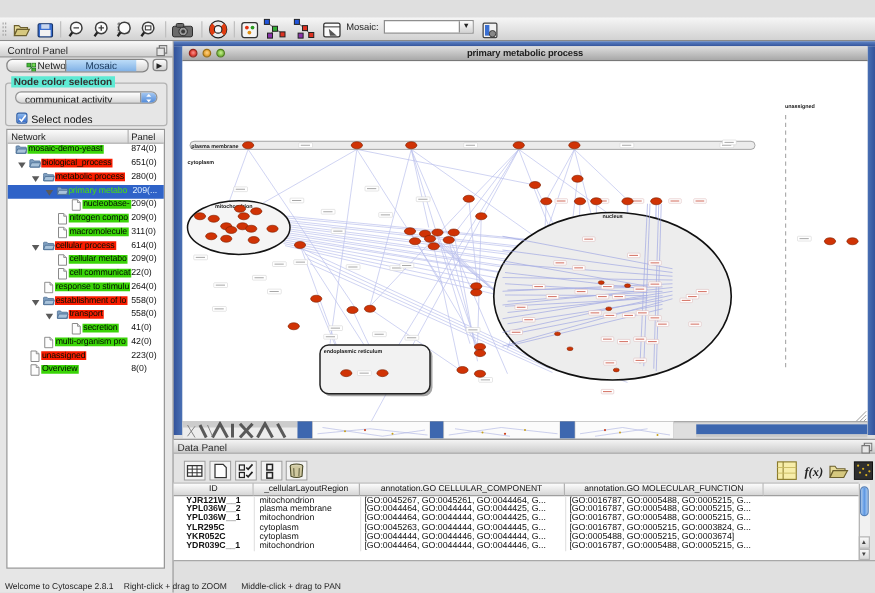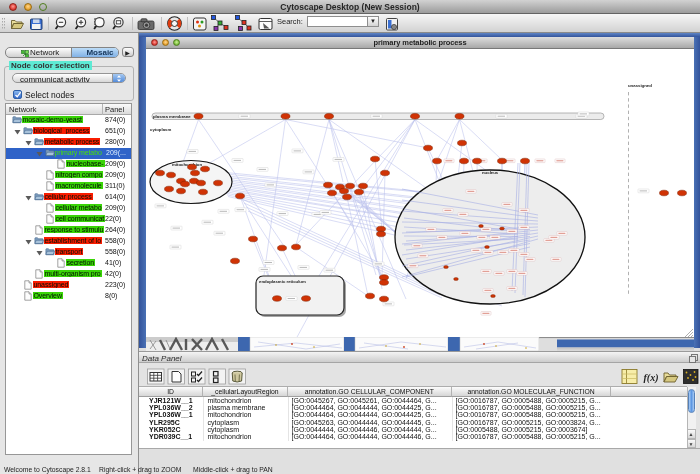--- a/index.html
+++ b/index.html
@@ -1,26 +1,20 @@
 <!DOCTYPE html>
 <html><head><meta charset="utf-8"><title>Cytoscape Desktop (New Session)</title>
 <style>
 *{margin:0;padding:0;box-sizing:border-box;}
 html,body{width:700px;height:474px;overflow:hidden;}
 body{font-family:"Liberation Sans",sans-serif;background:#dcdcdc;}
 .a{position:absolute;}
 </style></head><body>
 <div class="a" style="left:0;top:0;width:700px;height:474px;background:#dfdfdf;">
 
-<div class="a" style="left:0;top:0;width:700px;height:14px;background:linear-gradient(#d2d2d2,#9b9b9b);border-bottom:1px solid #636363;">
-  <div class="a" style="left:9px;top:3px;width:8px;height:8px;border-radius:50%;background:radial-gradient(circle at 3px 2.5px,#ff9a93,#dd3f36 60%,#a52018);border:0.5px solid #92241c;"></div>
-  <div class="a" style="left:24px;top:3px;width:8px;height:8px;border-radius:50%;background:radial-gradient(circle at 3px 2.5px,#ffd78e,#e8a434 60%,#b5770f);border:0.5px solid #9a6d13;"></div>
-  <div class="a" style="left:39px;top:3px;width:8px;height:8px;border-radius:50%;background:radial-gradient(circle at 3px 2.5px,#cdf294,#7fc143 60%,#4e8f1d;);border:0.5px solid #4f7d1d;"></div>
-  <div class="a" style="left:0;top:1.5px;width:700px;text-align:center;font-size:8.5px;font-weight:bold;color:#262626;">Cytoscape Desktop (New Session)</div>
-</div>
 
 <div class="a" style="left:0;top:14px;width:700px;height:19px;background:linear-gradient(#f6f6f6,#d2d2d2);border-bottom:1px solid #8a8a8a;"></div>
 <svg class="a" style="left:0;top:14px;" width="405" height="19" viewBox="0 0 405 19">
   <g stroke="#aaaaaa" stroke-width="1" stroke-dasharray="1.5,1.5">
     <line x1="2.5" y1="4" x2="2.5" y2="15"></line>
         <line x1="4.5" y1="4" x2="4.5" y2="15"></line>
   </g>
   <g stroke="#c0c0c0" stroke-width="1">
     <line x1="48.5" y1="3" x2="48.5" y2="16"></line>
         <line x1="132.5" y1="3" x2="132.5" y2="16"></line>
@@ -107,37 +101,44 @@
   <line x1="259" y1="7.5" x2="272" y2="7.5" stroke="#333" stroke-width="0.8"></line>
   <path d="M263,9 L269.5,14.5 L264,14.5 Z" fill="#555"></path>
       </g>
 
   <g>
         <rect x="386.5" y="4.5" width="11" height="11.5" rx="1" fill="#f2f2f2" stroke="#444" stroke-width="1"></rect>
   <rect x="388" y="6" width="3.5" height="8.5" fill="#3a6fd2"></rect>
   <circle cx="394" cy="13" r="2.6" fill="#888" stroke="#333" stroke-width="0.7"></circle>
       </g>
 </svg>
-<div class="a" style="left:277px;top:17px;font-size:7.5px;color:#1c1c1c;">Search:</div>
+<div class="a" style="left:277px;top:17px;font-size:7.5px;color:#1c1c1c;">Mosaic:</div>
 <div class="a" style="left:307px;top:15.5px;width:72px;height:11px;border:1px solid #8e8e8e;background:#fff;">
   <div class="a" style="right:0;top:0;width:11px;height:9px;background:linear-gradient(#fdfdfd,#d3d3d3);border-left:1px solid #8e8e8e;color:#222;font-size:6px;text-align:center;line-height:9px;">▼</div>
 </div>
 
 <div class="a" style="left:0;top:33px;width:139px;height:441px;background:#e6e6e6;border-right:1px solid #8f8f8f;"></div>
+<div class="a" style="left:0;top:33px;width:138px;height:13px;background:linear-gradient(#fafafa,#cfcfcf);border-bottom:1px solid #979797;">
+  <div class="a" style="left:6px;top:2.5px;font-size:8px;color:#2a2a2a;">Control Panel</div>
+  <svg class="a" style="left:125px;top:2.5px" width="9" height="9" viewBox="0 0 9 9">
+    <rect x="2.5" y="0.5" width="6" height="6" fill="none" stroke="#777" stroke-width="1"></rect>
+    <rect x="0.5" y="2.5" width="6" height="6" fill="#e6e6e6" stroke="#777" stroke-width="1"></rect>
+  </svg>
+</div>
 
 <div class="a" style="left:5px;top:46.5px;width:114px;height:11px;border:1px solid #848484;border-radius:5px;overflow:hidden;background:linear-gradient(#fefefe,#d0d0d0);">
   <div class="a" style="left:24px;top:0;width:34px;height:11px;font-size:8px;color:#222;line-height:10px;">Network</div>
   <svg class="a" style="left:15px;top:2px;" width="8" height="8" viewBox="0 0 8 8">
     <line x1="2" y1="2" x2="6" y2="6" stroke="#2a8a2a" stroke-width="0.8"></line>
         <line x1="6" y1="2" x2="2" y2="6" stroke="#2a8a2a" stroke-width="0.8"></line>
     <rect x="0.5" y="0.5" width="3" height="3" fill="#44bb33" stroke="#1d6e1d" stroke-width="0.6"></rect>
     <rect x="4.5" y="4.5" width="3" height="3" fill="#44bb33" stroke="#1d6e1d" stroke-width="0.6"></rect>
     <rect x="4.5" y="0.5" width="3" height="3" fill="#77dd55" stroke="#1d6e1d" stroke-width="0.6"></rect>
   </svg>
-  <div class="a" style="left:65px;top:0;width:57px;height:11px;background:linear-gradient(#bcdcf8,#74a8e2);border-left:1px solid #848484;font-size:8px;font-weight:bold;color:#16365a;text-align:center;line-height:10px;">Mosaic</div>
+  <div class="a" style="left:46px;top:0;width:57px;height:11px;background:linear-gradient(#bcdcf8,#74a8e2);border-left:1px solid #848484;font-size:8px;font-weight:normal;color:#16365a;text-align:center;line-height:10px;">Mosaic</div>
 </div>
 <div class="a" style="left:121.5px;top:47px;width:12px;height:10px;border:1px solid #848484;border-radius:3px;background:linear-gradient(#fdfdfd,#cfcfcf);color:#222;font-size:6px;text-align:center;line-height:10px;">▶</div>
 
 <div class="a" style="left:4px;top:65.5px;width:130px;height:35px;border:1px solid #b2b2b2;border-radius:3px;"></div>
 <div class="a" style="left:9px;top:61px;background:#5eead4;padding:0 2px;font-size:8px;font-weight:bold;color:#333;">Node color selection</div>
 
 <div class="a" style="left:12px;top:72.5px;width:114px;height:10.5px;border:1px solid #959595;border-radius:5px;background:linear-gradient(#ffffff,#d7d7d7);overflow:hidden;">
   <div class="a" style="left:7px;top:1px;font-size:8px;color:#111;">communicat activity</div>
   <div class="a" style="right:0;top:0;width:13px;height:10.5px;background:linear-gradient(#a6c9f2,#3e7cd4);border-left:1px solid #959595;">
     <svg width="12" height="9" viewBox="0 0 12 9" style="display:block">
@@ -694,21 +695,21 @@
         <circle cx="146" cy="7" r="0.9"></circle>
         <circle cx="258" cy="10" r="0.9"></circle>
         <circle cx="338" cy="7" r="0.9"></circle>
       </g>
   <rect x="411" y="2.5" width="137" height="8" fill="#3d67af"></rect>
   <rect x="411" y="10.5" width="137" height="2" fill="#c9c9c9"></rect>
 </svg>
 
 <div class="a" style="left:139px;top:351px;width:561px;height:97px;background:#e3e3e3;border-top:1px solid #9a9a9a;"></div>
 <div class="a" style="left:139px;top:352px;width:561px;height:11px;background:linear-gradient(#f4f4f4,#cdcdcd);border-bottom:1px solid #a5a5a5;">
-  <div class="a" style="left:3px;top:1.5px;font-size:8px;color:#2a2a2a;font-style:italic;">Data Panel</div>
+  <div class="a" style="left:3px;top:1.5px;font-size:8px;color:#2a2a2a;">Data Panel</div>
   <svg class="a" style="left:550px;top:1.5px" width="9" height="9" viewBox="0 0 9 9">
     <rect x="2.5" y="0.5" width="6" height="6" fill="none" stroke="#777" stroke-width="1"></rect>
     <rect x="0.5" y="2.5" width="6" height="6" fill="#e6e6e6" stroke="#777" stroke-width="1"></rect>
   </svg>
 </div>
 
 <svg class="a" style="left:139px;top:363px;" width="561" height="23" viewBox="0 0 561 23">
 <rect x="8.5" y="6" width="16.5" height="15" fill="#f3f3f3" stroke="#9d9d9d" stroke-width="0.8"></rect>
 <rect x="29" y="6" width="16.5" height="15" fill="#f3f3f3" stroke="#9d9d9d" stroke-width="0.8"></rect>
 <rect x="49.5" y="6" width="16.5" height="15" fill="#f3f3f3" stroke="#9d9d9d" stroke-width="0.8"></rect>

